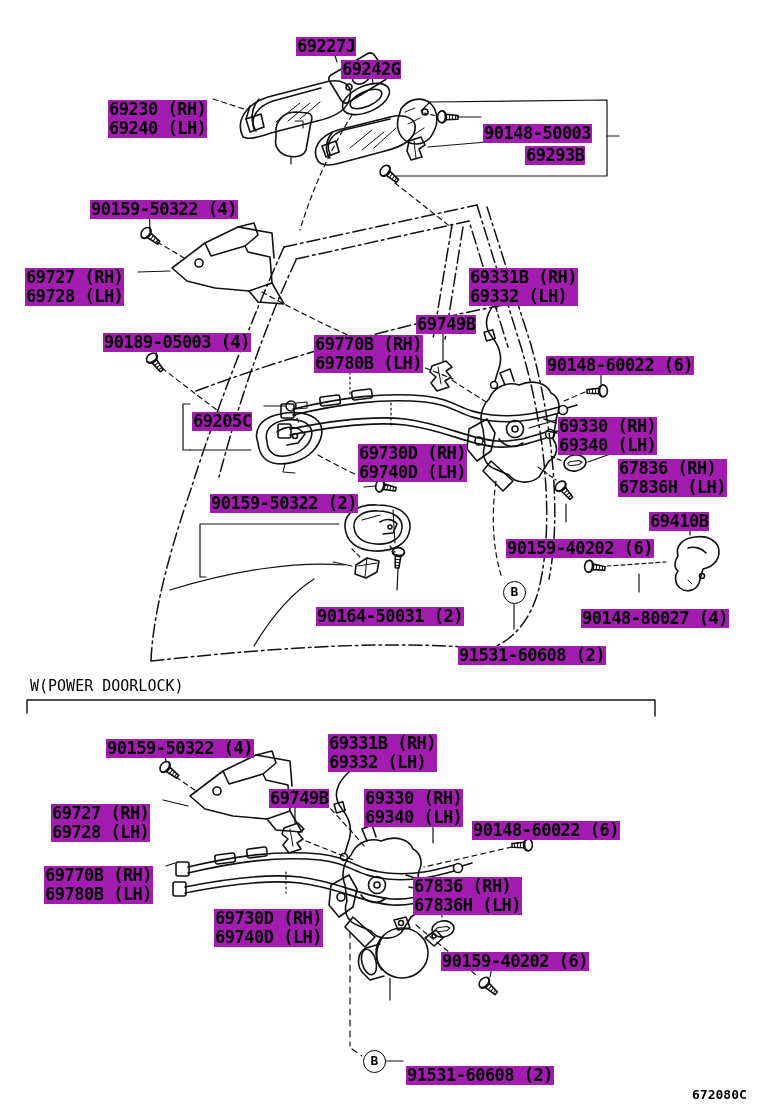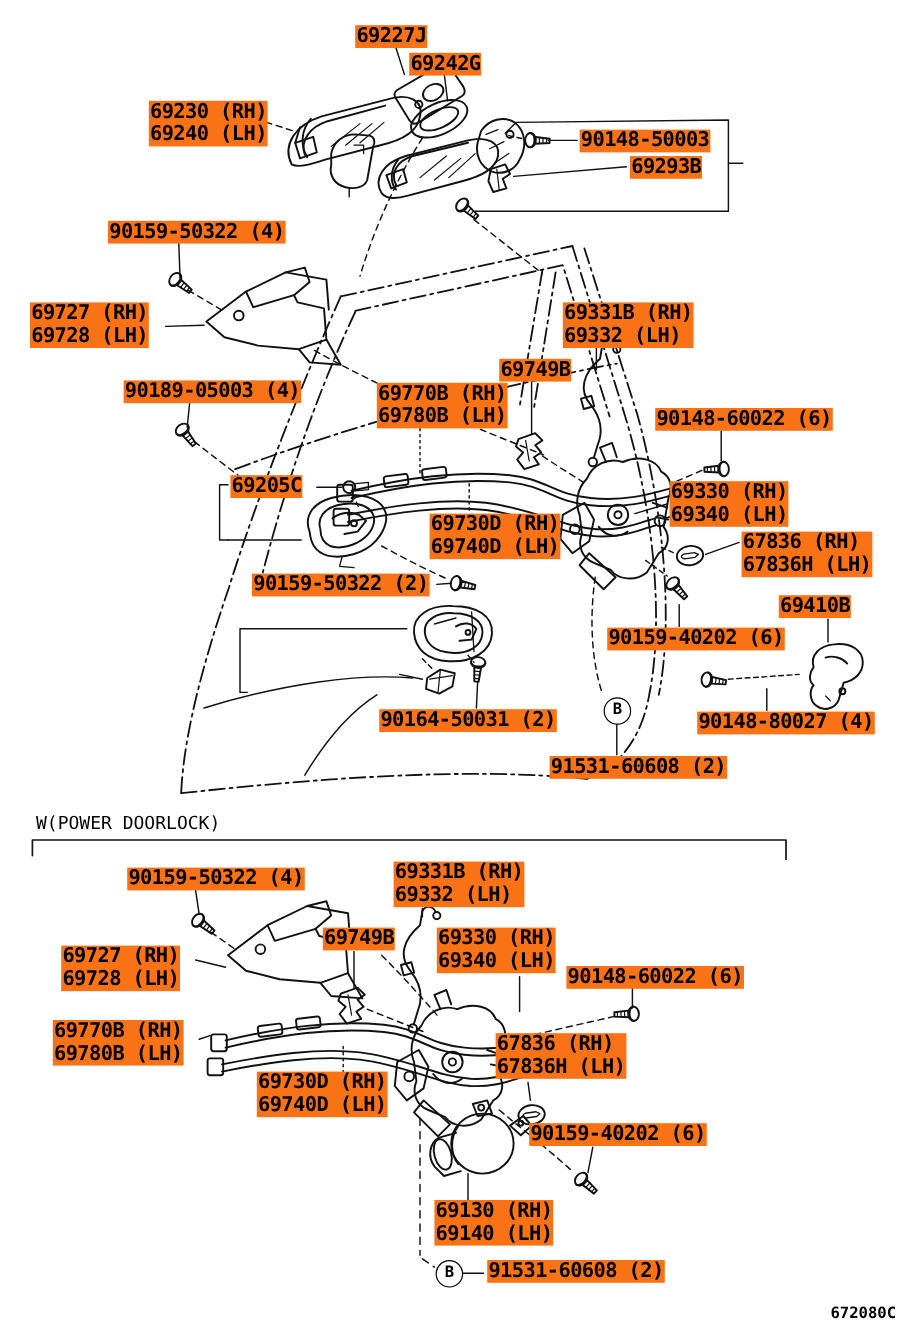--- a/index.html
+++ b/index.html
@@ -1,20 +1,20 @@
 <!DOCTYPE html>
 <html><head>
 <meta charset="utf-8">
 <style>
   html,body{margin:0;padding:0;background:#fff;}
   .canvas{position:relative;width:760px;height:1112px;background:#ffffff;overflow:hidden;
           font-family:"DejaVu Sans Mono",monospace;color:#000;}
   .art{position:absolute;left:0;top:0;z-index:1;}
   .lbl{position:absolute;z-index:3;font-weight:bold;font-size:17px;line-height:19px;
-       white-space:nowrap;background:#f97316;padding:0 1px;letter-spacing:-0.5px;}
+       white-space:nowrap;background:#a21caf;padding:0 1px;letter-spacing:-0.5px;margin-top:16px;}
   .lbl span{display:block;}
   .note{position:absolute;z-index:3;font-size:15px;font-weight:normal;letter-spacing:0;}
   .code{position:absolute;z-index:3;font-size:13px;font-weight:bold;}
   .bubble{position:absolute;z-index:4;width:21px;height:21px;border:1.8px solid #000;
           border-radius:50%;background:#fff;text-align:center;line-height:19px;
           font-size:13px;font-weight:bold;}
 </style>
 </head>
 <body>
 
@@ -285,21 +285,21 @@
     <path d="M 385,1061 L 403,1061"></path>
   </g>
 </svg>
 
   <div class="lbl" style="left:296px;top:21px">
       <span>69227J</span>
     </div>
   <div class="lbl" style="left:341px;top:44px">
       <span>69242G</span>
     </div>
-  <div class="lbl" style="left:124px;top:84px">
+  <div class="lbl" style="left:108px;top:84px">
       <span>69230 (RH)</span>
       <span>69240 (LH)</span>
     </div>
   <div class="lbl" style="left:483px;top:108px">
       <span>90148-50003</span>
     </div>
   <div class="lbl" style="left:525px;top:130px">
       <span>69293B</span>
     </div>
   <div class="lbl" style="left:90px;top:184px">
@@ -391,23 +391,19 @@
       <span>67836 (RH)</span>
       <span>67836H (LH)</span>
     </div>
   <div class="lbl" style="left:214px;top:893px">
       <span>69730D (RH)</span>
       <span>69740D (LH)</span>
     </div>
   <div class="lbl" style="left:441px;top:936px">
       <span>90159-40202 (6)</span>
     </div>
-  <div class="lbl" style="left:362px;top:1000px">
-      <span>69130 (RH)</span>
-      <span>69140 (LH)</span>
-    </div>
   <div class="lbl" style="left:406px;top:1050px">
       <span>91531-60608 (2)</span>
     </div>
   <div class="bubble" style="left:363px;top:1050px">B</div>
 
   <div class="code" style="left:692px;top:1087px">672080C</div>
 </div>
 
 </body></html>

